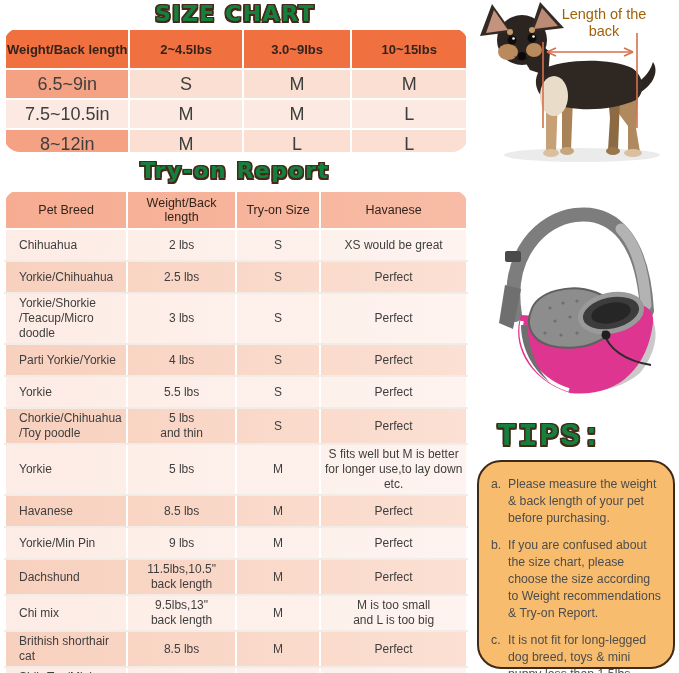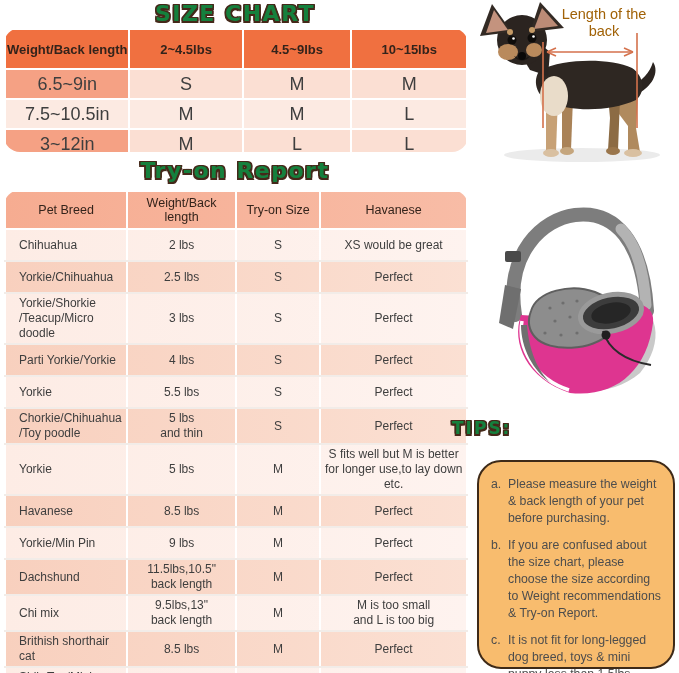--- a/index.html
+++ b/index.html
@@ -7,21 +7,21 @@
           font-family:"Liberation Sans",sans-serif;}
 
   
   .bubble-title{position:absolute;font-family:"DejaVu Sans",sans-serif;font-weight:800;
     color:#15803d;letter-spacing:1.5px;
     text-shadow:-1.5px -1.5px 0 #45291A,1.5px -1.5px 0 #45291A,-1.5px 1.5px 0 #45291A,
                  1.5px 1.5px 0 #45291A,0 -1.5px 0 #45291A,0 1.5px 0 #45291A,
                 -1.5px 0 0 #45291A,1.5px 0 0 #45291A;}
   .size-title{top:1px;left:0;width:470px;text-align:center;font-size:22px;}
   .tryon-title{top:158px;left:0;width:470px;text-align:center;font-size:22px;}
-  .tips-title{top:418px;left:452px;font-size:17px;letter-spacing:2px;}
+  .tips-title{top:418px;left:497px;font-size:32px;letter-spacing:2px;font-family:Liberation Mono, monospace;}
 
   
   .tbl-wrap{position:absolute;overflow:hidden;}
   .size-wrap{left:4px;top:28px;width:464px;height:124px;border-radius:16px;}
   .tryon-wrap{left:4px;top:190px;width:464px;height:483px;border-radius:16px 16px 0 0;}
   table{width:100%;height:100%;border-collapse:collapse;table-layout:fixed;}
   th,td{border:2px solid #fff;overflow:hidden;}
   
   .size-tbl thead tr{background:#F07040;}
   .size-tbl th{height:36px;font-size:13px;font-weight:700;color:#33231B;}
@@ -65,39 +65,39 @@
 <div class="canvas">
 
   <div class="bubble-title size-title">SIZE CHART</div>
 
   <div class="tbl-wrap size-wrap">
     <table class="size-tbl">
       <thead>
           <tr>
             <th>Weight/Back length</th>
             <th>2~4.5lbs</th>
-            <th>4.5~9lbs</th>
+            <th>3.0~9lbs</th>
             <th>10~15lbs</th>
           </tr>
         </thead>
       <tbody>
           <tr>
             <td>6.5~9in</td>
             <td>S</td>
             <td>M</td>
             <td>M</td>
           </tr>
           <tr>
             <td>7.5~10.5in</td>
             <td>M</td>
             <td>M</td>
             <td>L</td>
           </tr>
           <tr>
-            <td>3~12in</td>
+            <td>8~12in</td>
             <td>M</td>
             <td>L</td>
             <td>L</td>
           </tr>
         </tbody>
     </table>
   </div>
 
   <div class="dog-figure">
     <svg width="209" height="170" viewBox="0 0 209 170">

